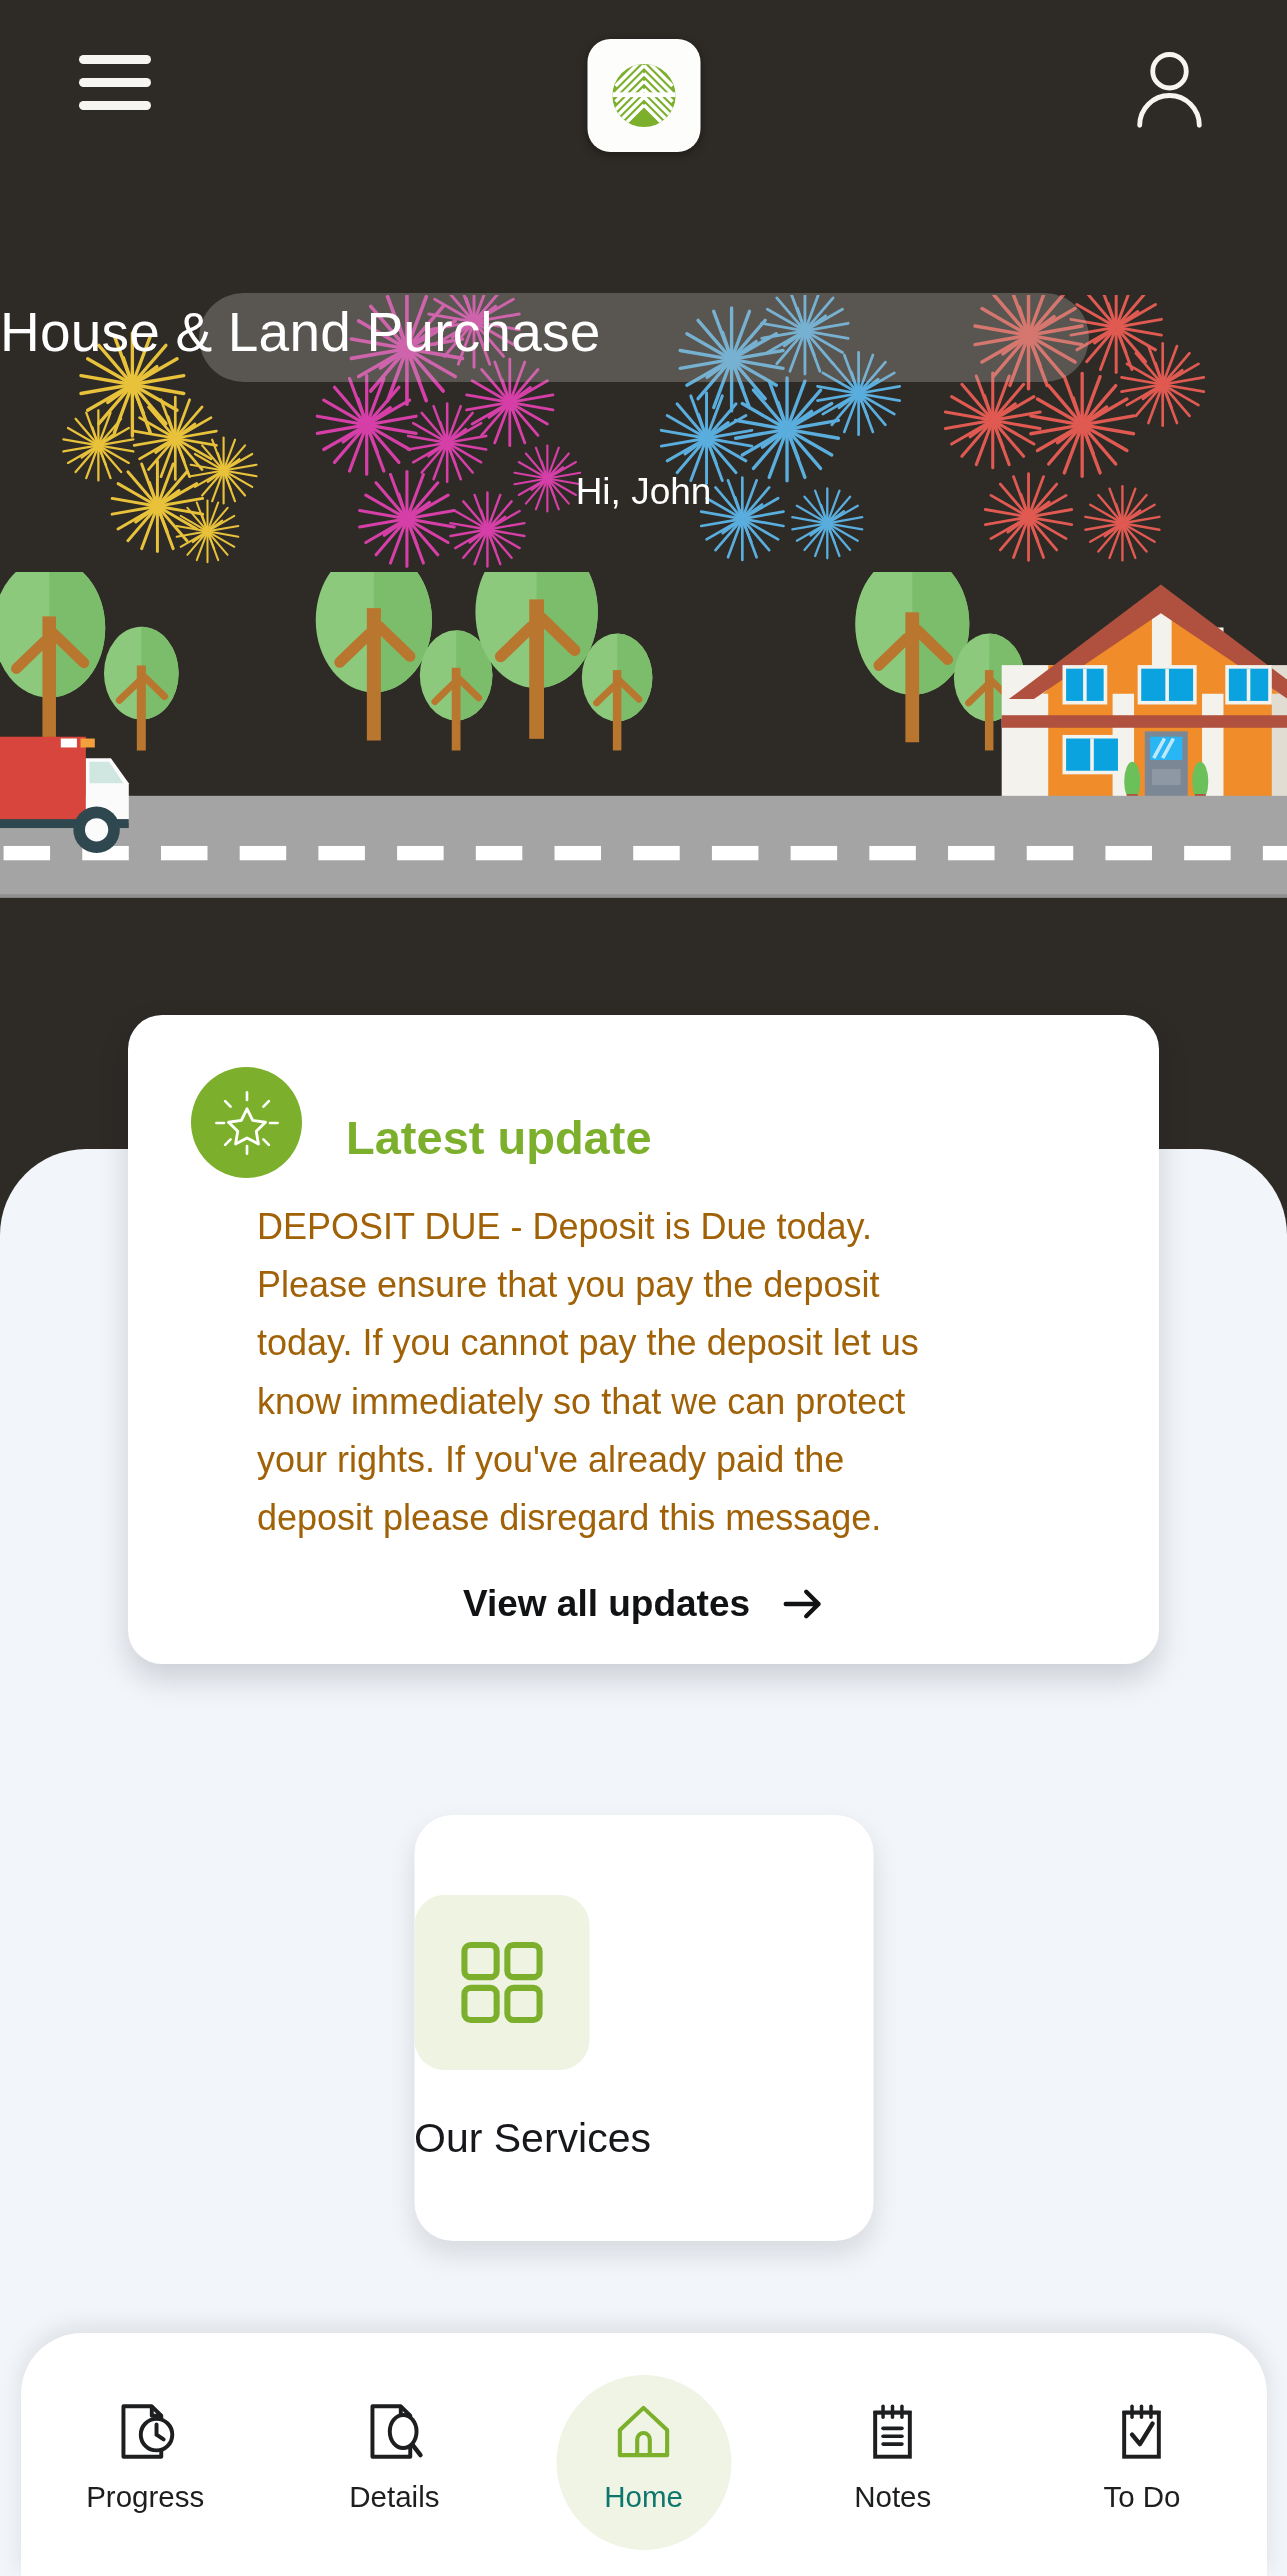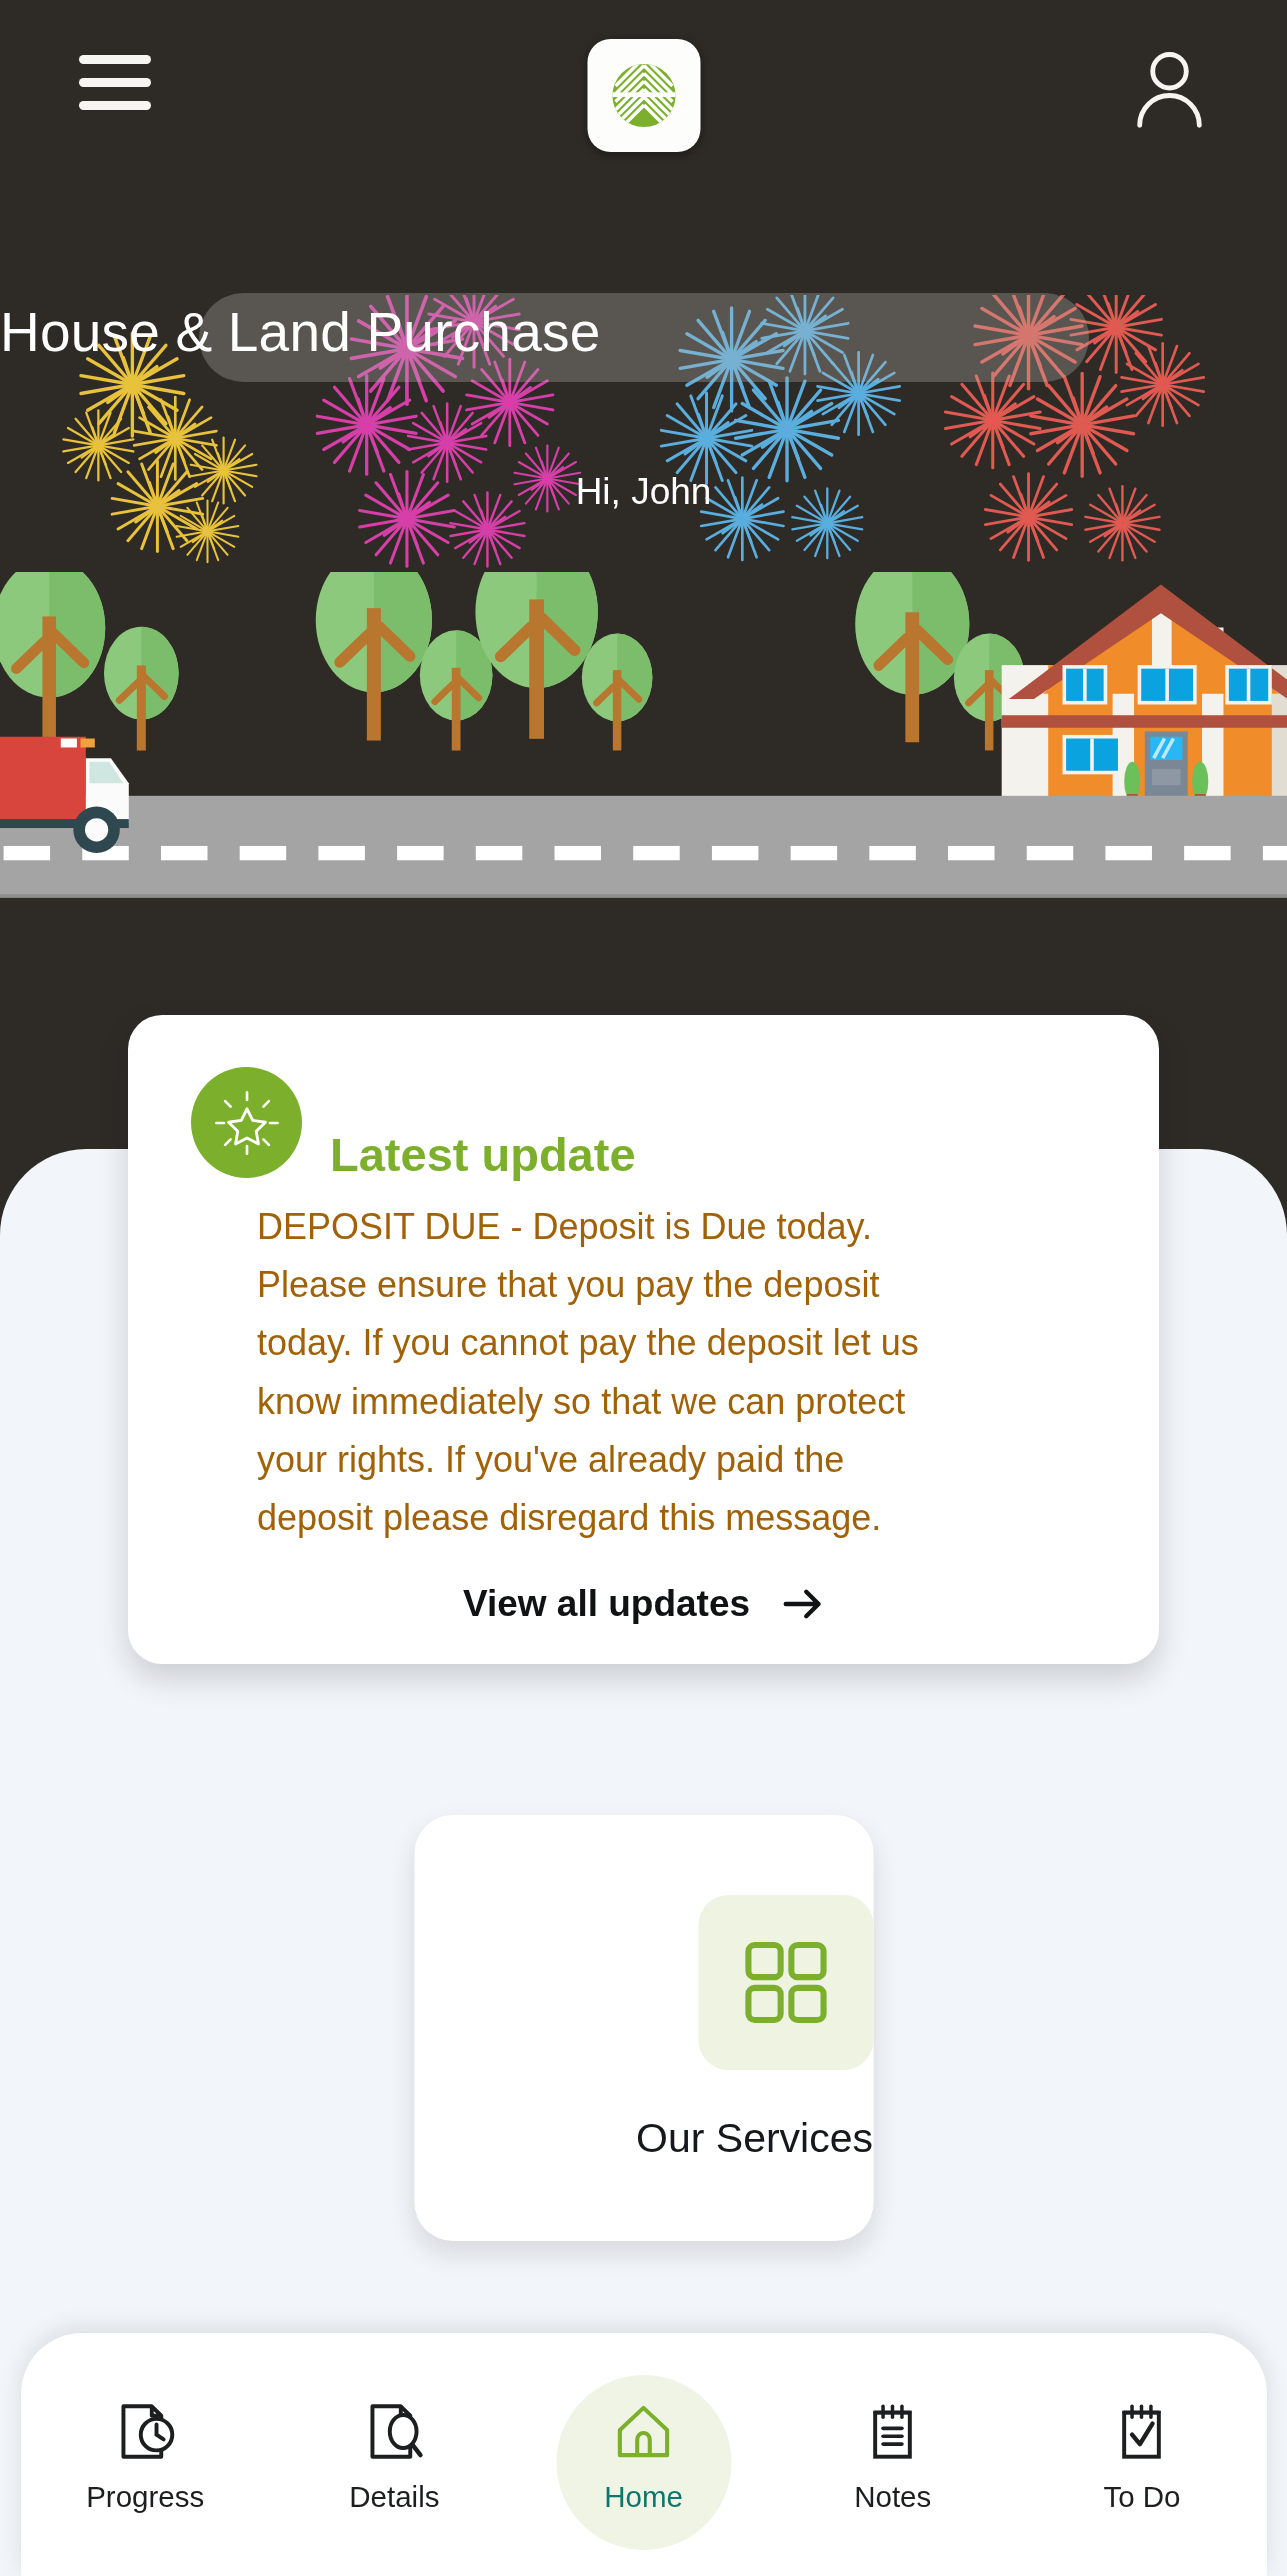--- a/index.html
+++ b/index.html
@@ -137,22 +137,22 @@
     left: 128px; top: 1015px;
     width: 1031px;
     background: #ffffff;
     border-radius: 34px;
     box-shadow: 0 14.3px 30px rgba(20,25,40,.17);
     padding: 52px 63px 39px 63px;
     z-index: 50;
   }
   .uc-head {
     display: flex;
-    align-items: flex-end;
-    gap: 28px;
+    align-items: center;
+    gap: 44px;
   }
   .uc-badge {
     flex: 0 0 auto;
     width: 111px; height: 111px;
     border-radius: 50%;
     background: #7cb02c;
     display: flex; align-items: center; justify-content: center;
   }
   .uc-badge svg { width: 70px; height: 70px; display: block; }
   .uc-title {
@@ -189,21 +189,21 @@
   .svc-tile {
     position: absolute;
     left: 50%; top: 1815px;
     transform: translateX(-50%);
     width: 459px; height: 426px;
     background: #ffffff;
     border-radius: 38px;
     box-shadow: 0 12.5px 27px rgba(20,25,40,.12);
     display: flex;
     flex-direction: column;
-    align-items: flex-end;
+    align-items: flex-start;
     justify-content: center;
     gap: 45px;
     z-index: 50;
     cursor: pointer;
   }
   .svc-icon-wrap {
     width: 175px; height: 175px;
     border-radius: 30px;
     background: #eef3e2;
     display: flex; align-items: center; justify-content: center;

